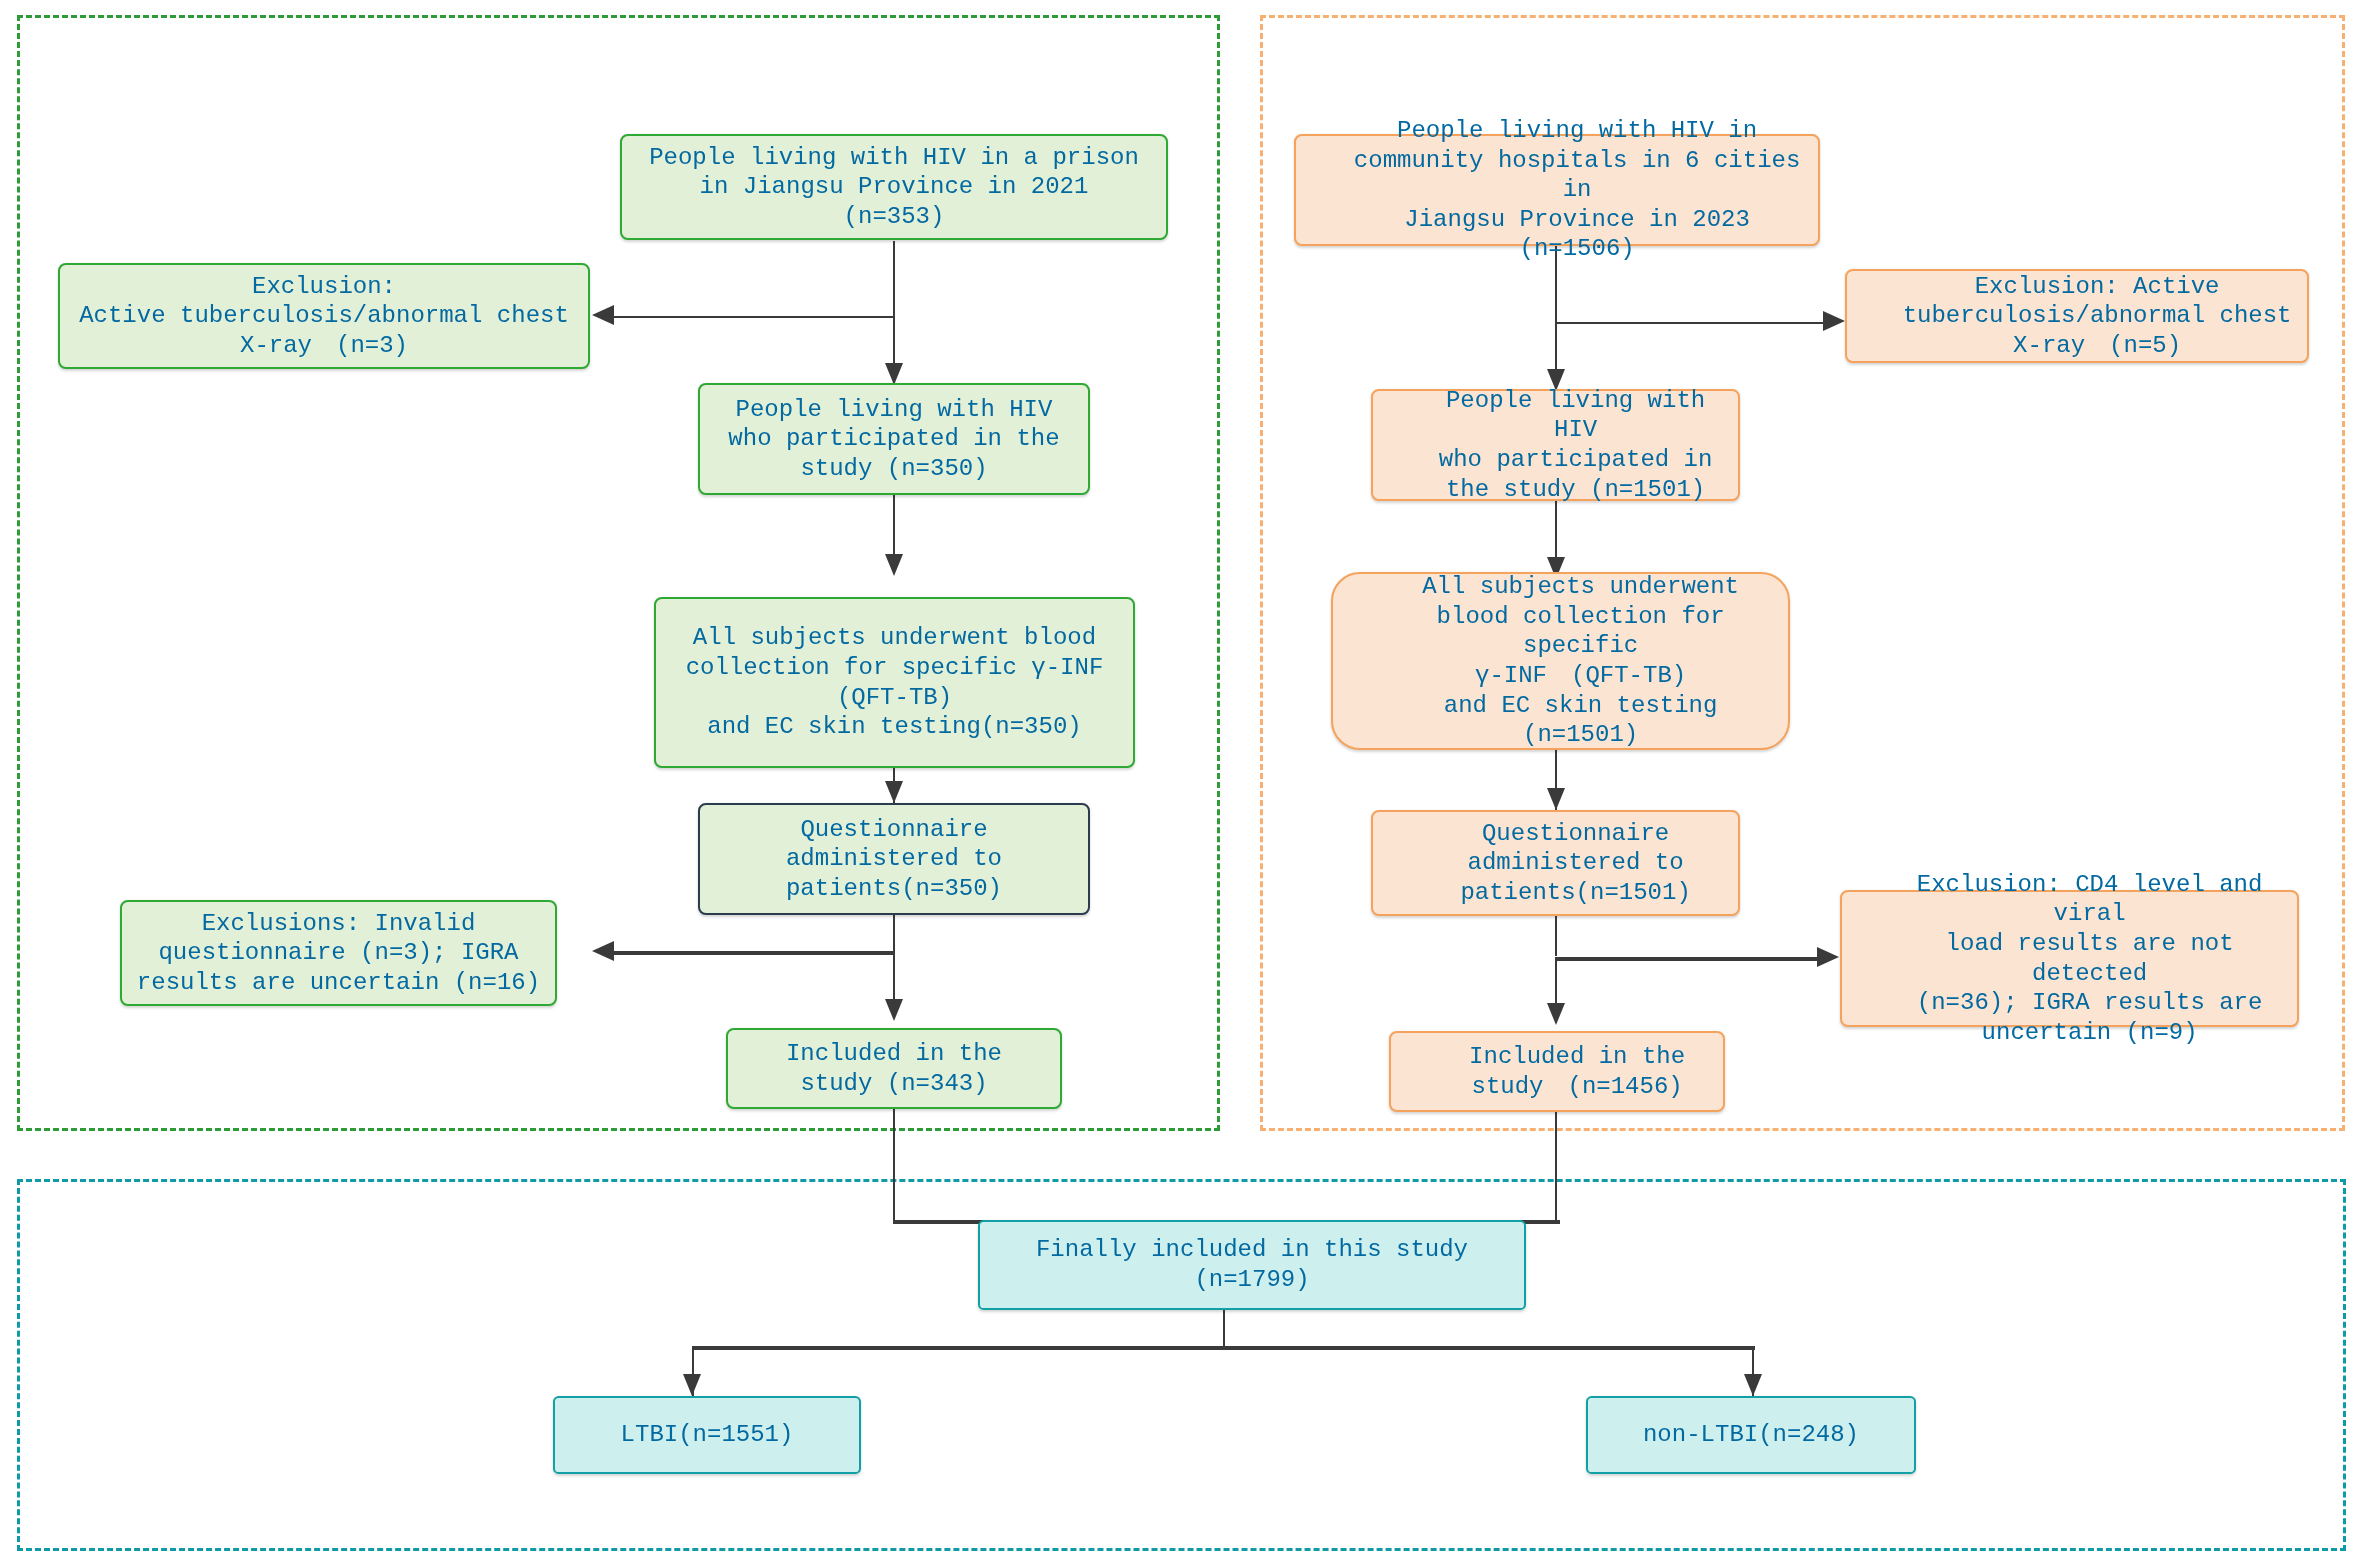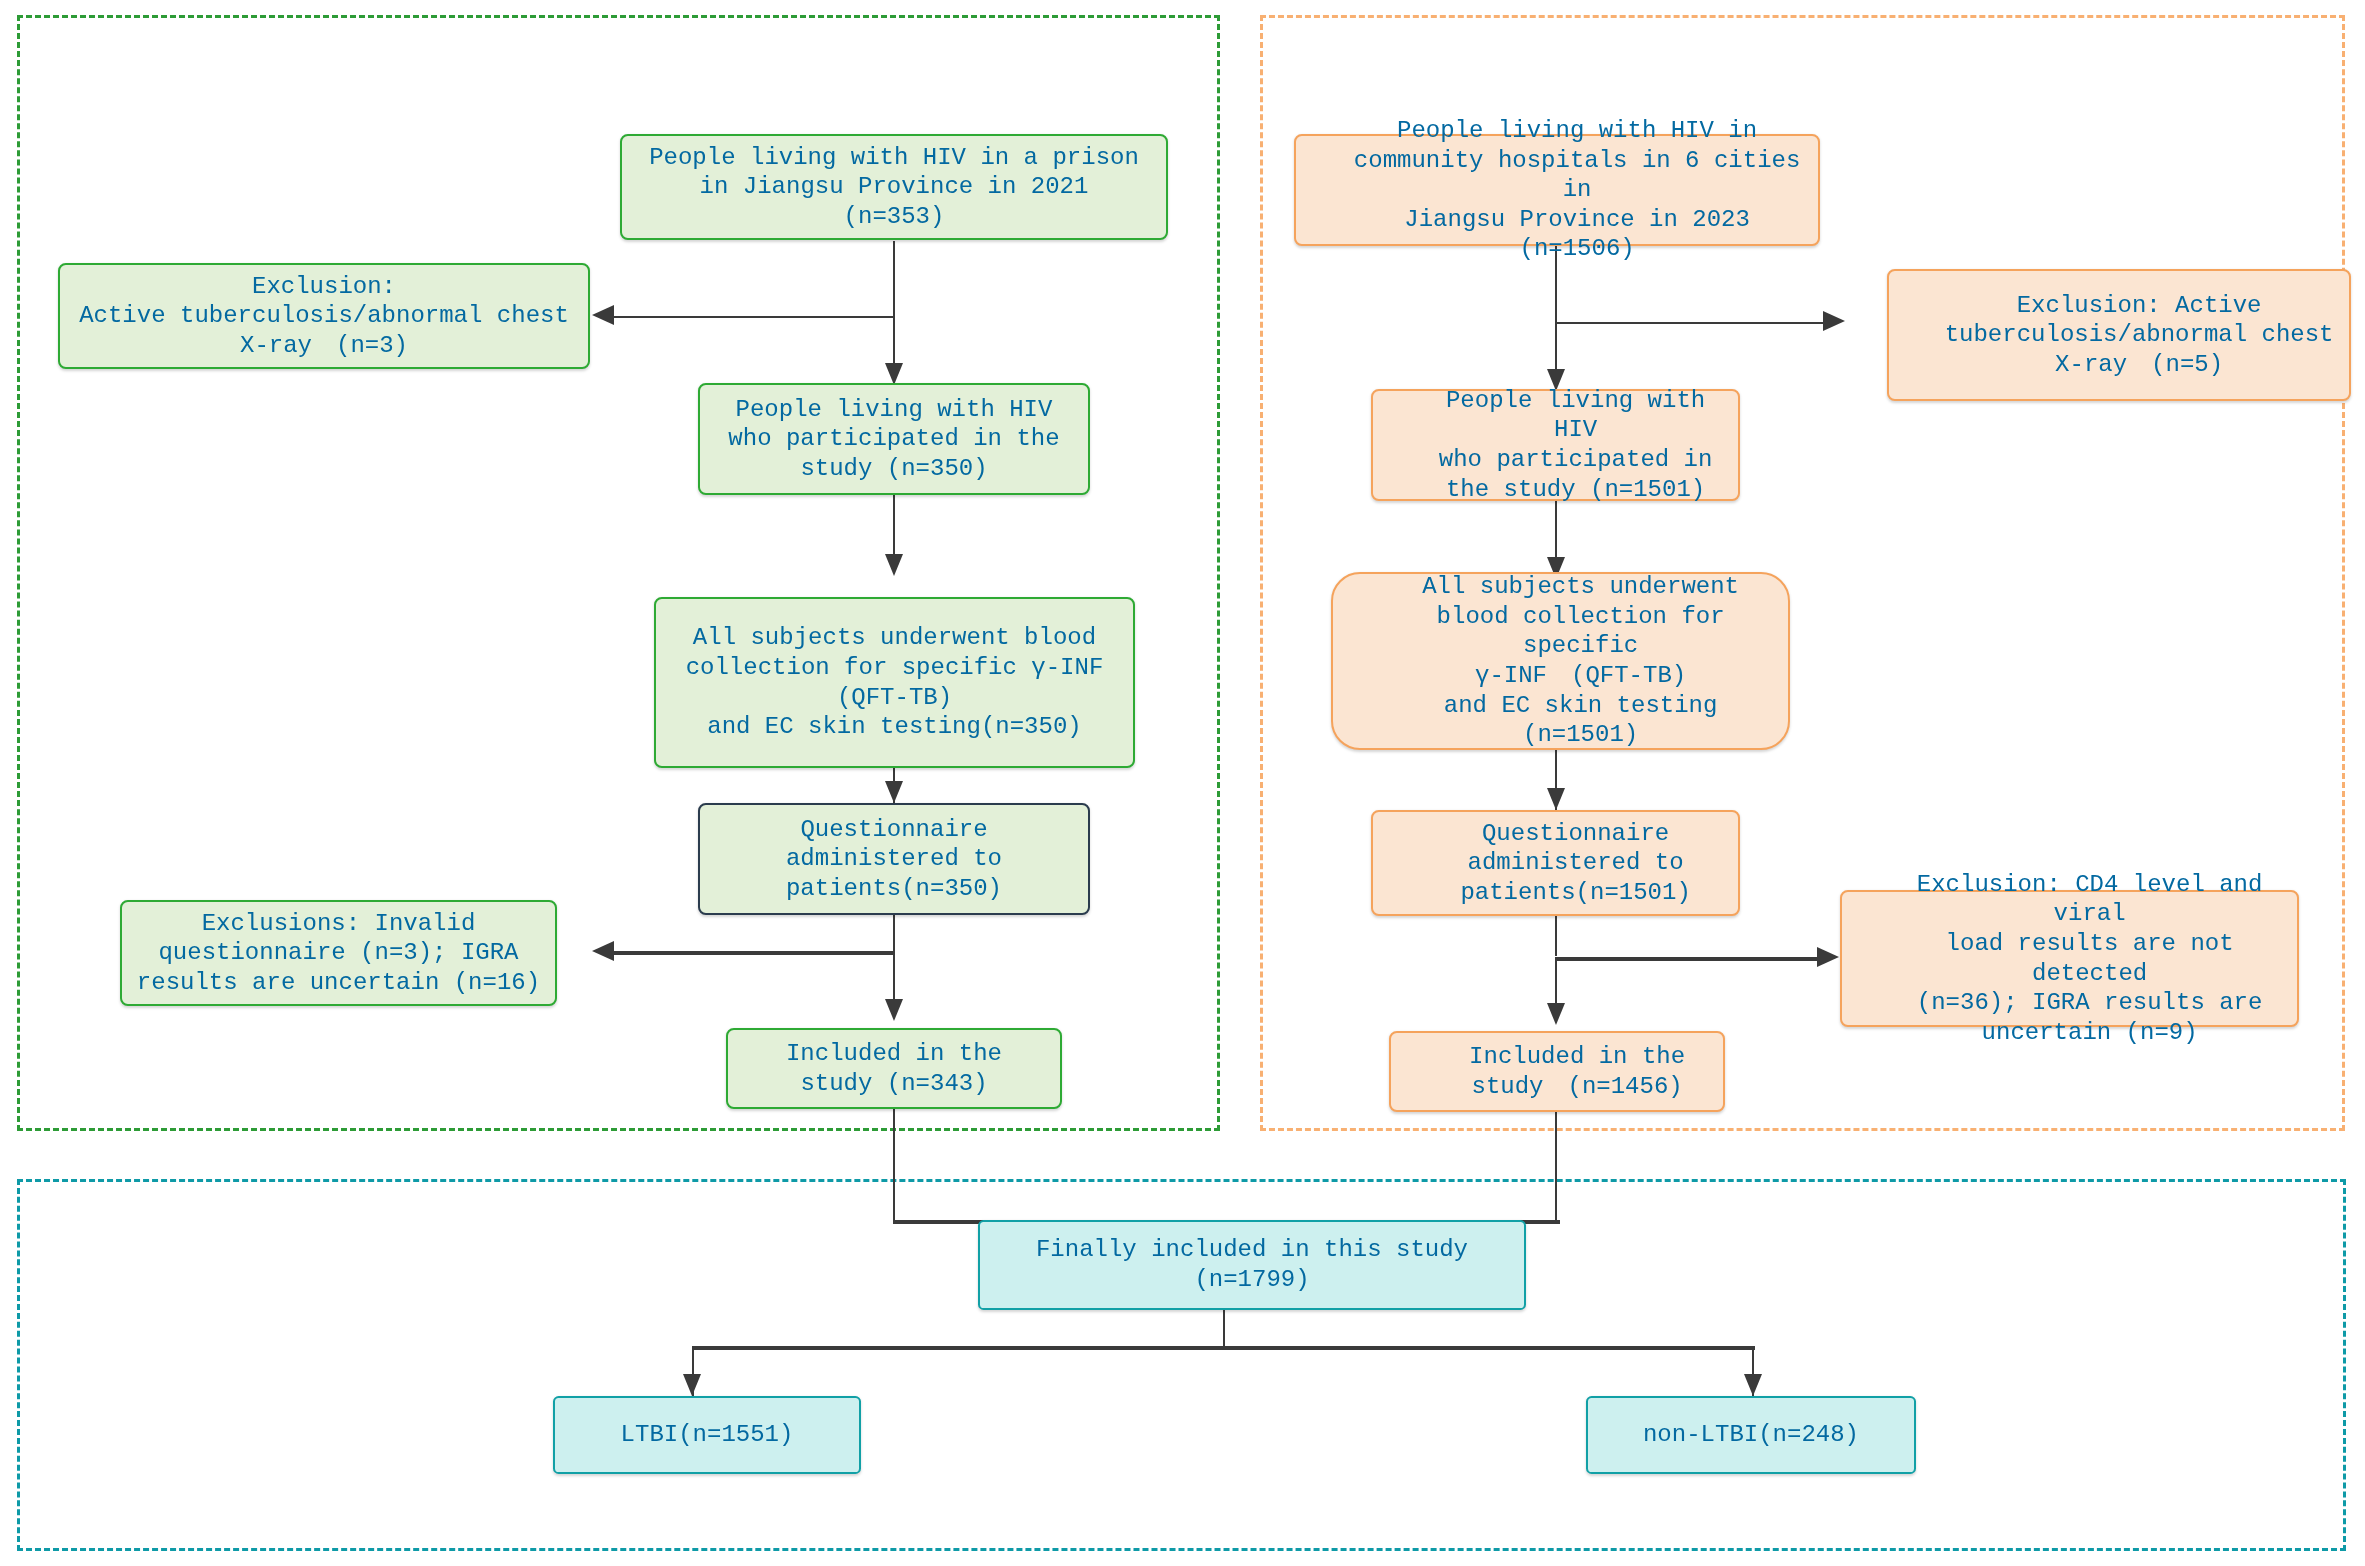--- a/index.html
+++ b/index.html
@@ -116,21 +116,21 @@
 
   <div class="node orange" style="left:1294px; top:134px; width:526px; height:112px;">People living with HIV in
 community hospitals in 6 cities in
 Jiangsu Province in 2023 (n=1506)</div>
 
   <div class="ln v" style="left:1555px; top:246px; height:76px;"></div>
 
   <div class="ln h" style="left:1555px; top:322px; width:269px;"></div>
   <div class="arrow right" style="left:1823px; top:311px;"></div>
 
-  <div class="node orange" style="left:1845px; top:269px; width:464px; height:132px;margin-left:42px;">Exclusion: Active
+  <div class="node orange" style="left:1845px; top:269px; width:464px; height:94px;">Exclusion: Active
 tuberculosis/abnormal chest
 X-ray　(n=5)</div>
 
   <div class="ln v" style="left:1555px; top:322px; height:59px;"></div>
   <div class="arrow down" style="left:1547px; top:369px;"></div>
 
   <div class="node orange" style="left:1371px; top:389px; width:369px; height:112px;">People living with HIV
 who participated in
 the study (n=1501)</div>
 

